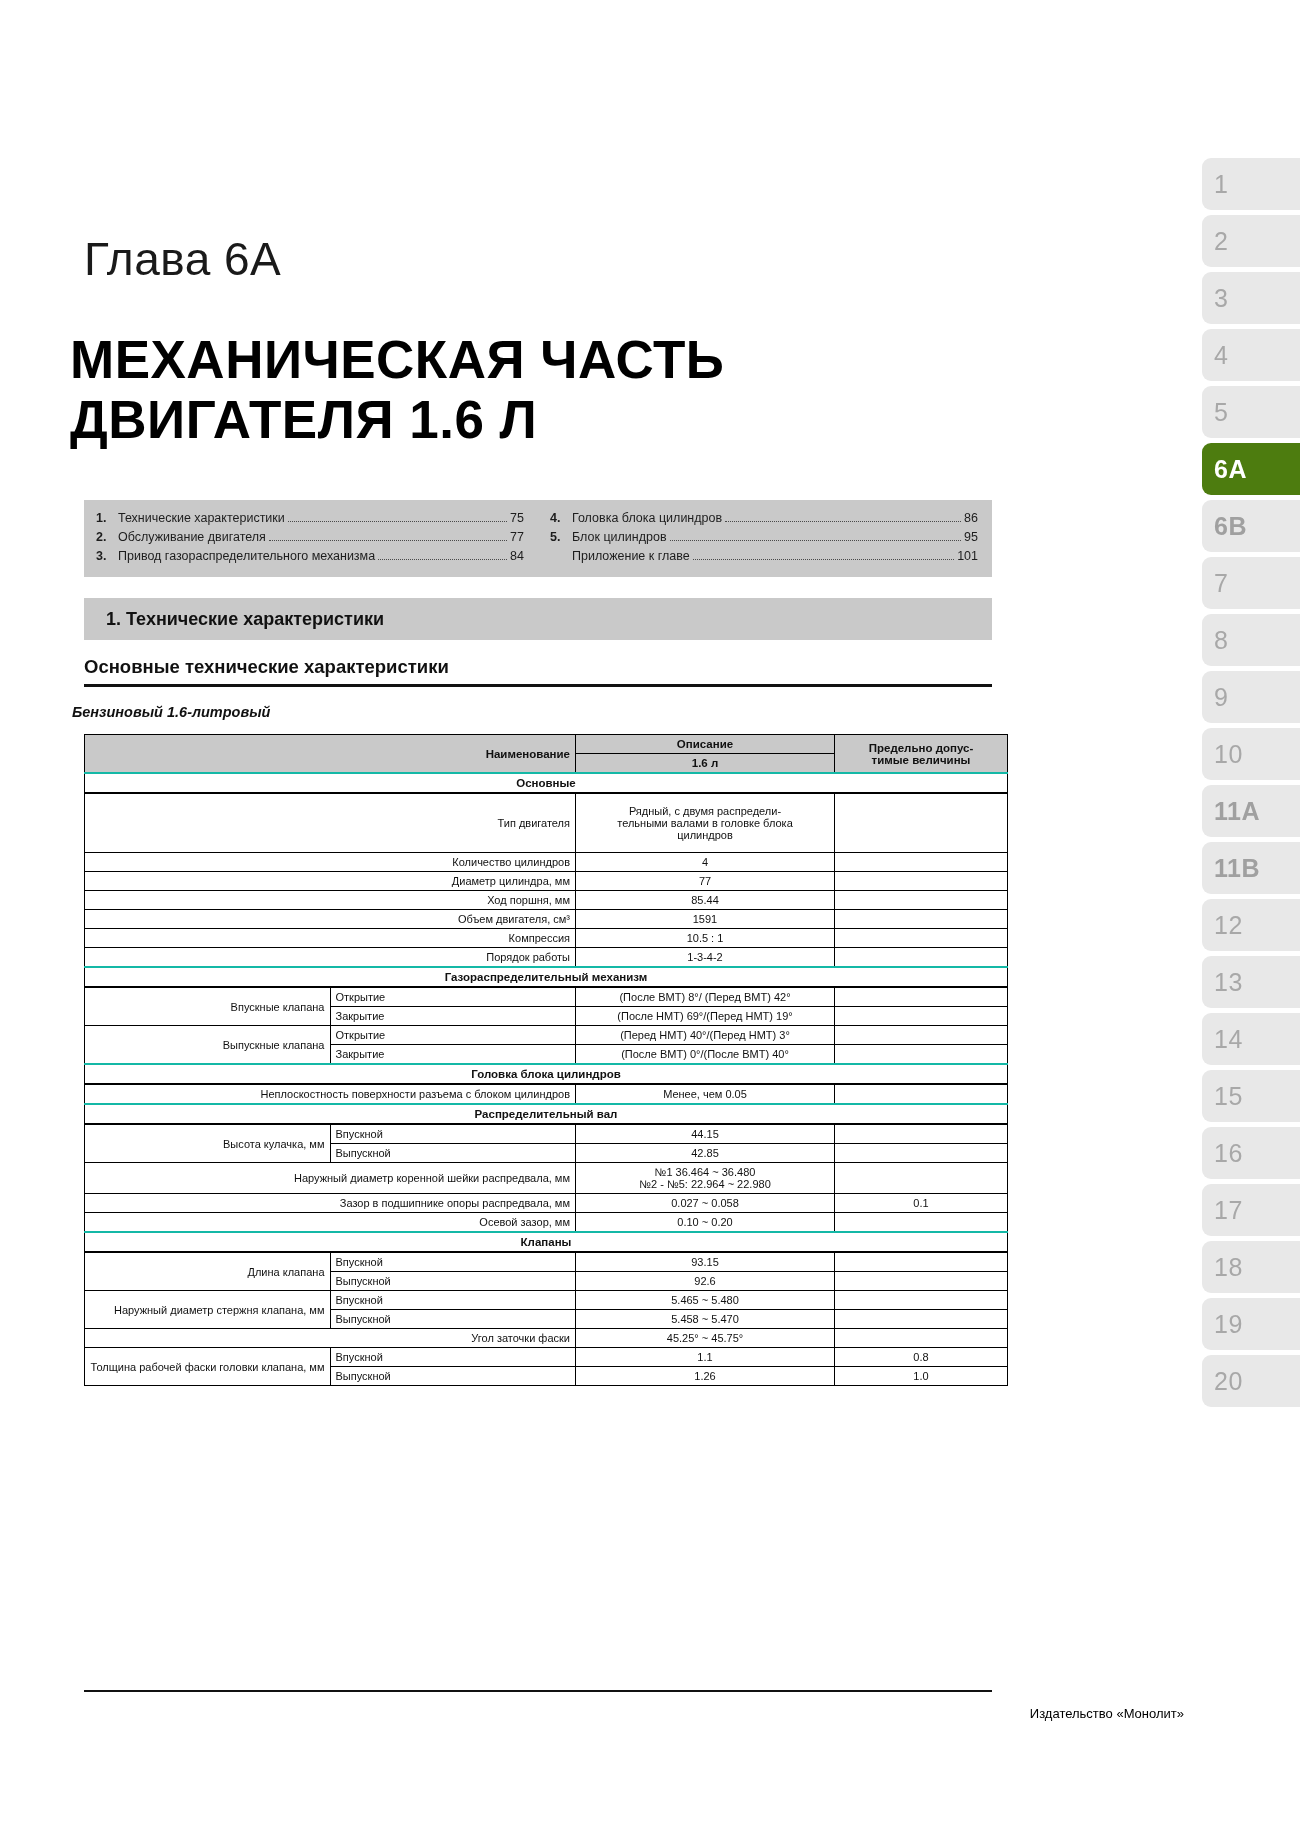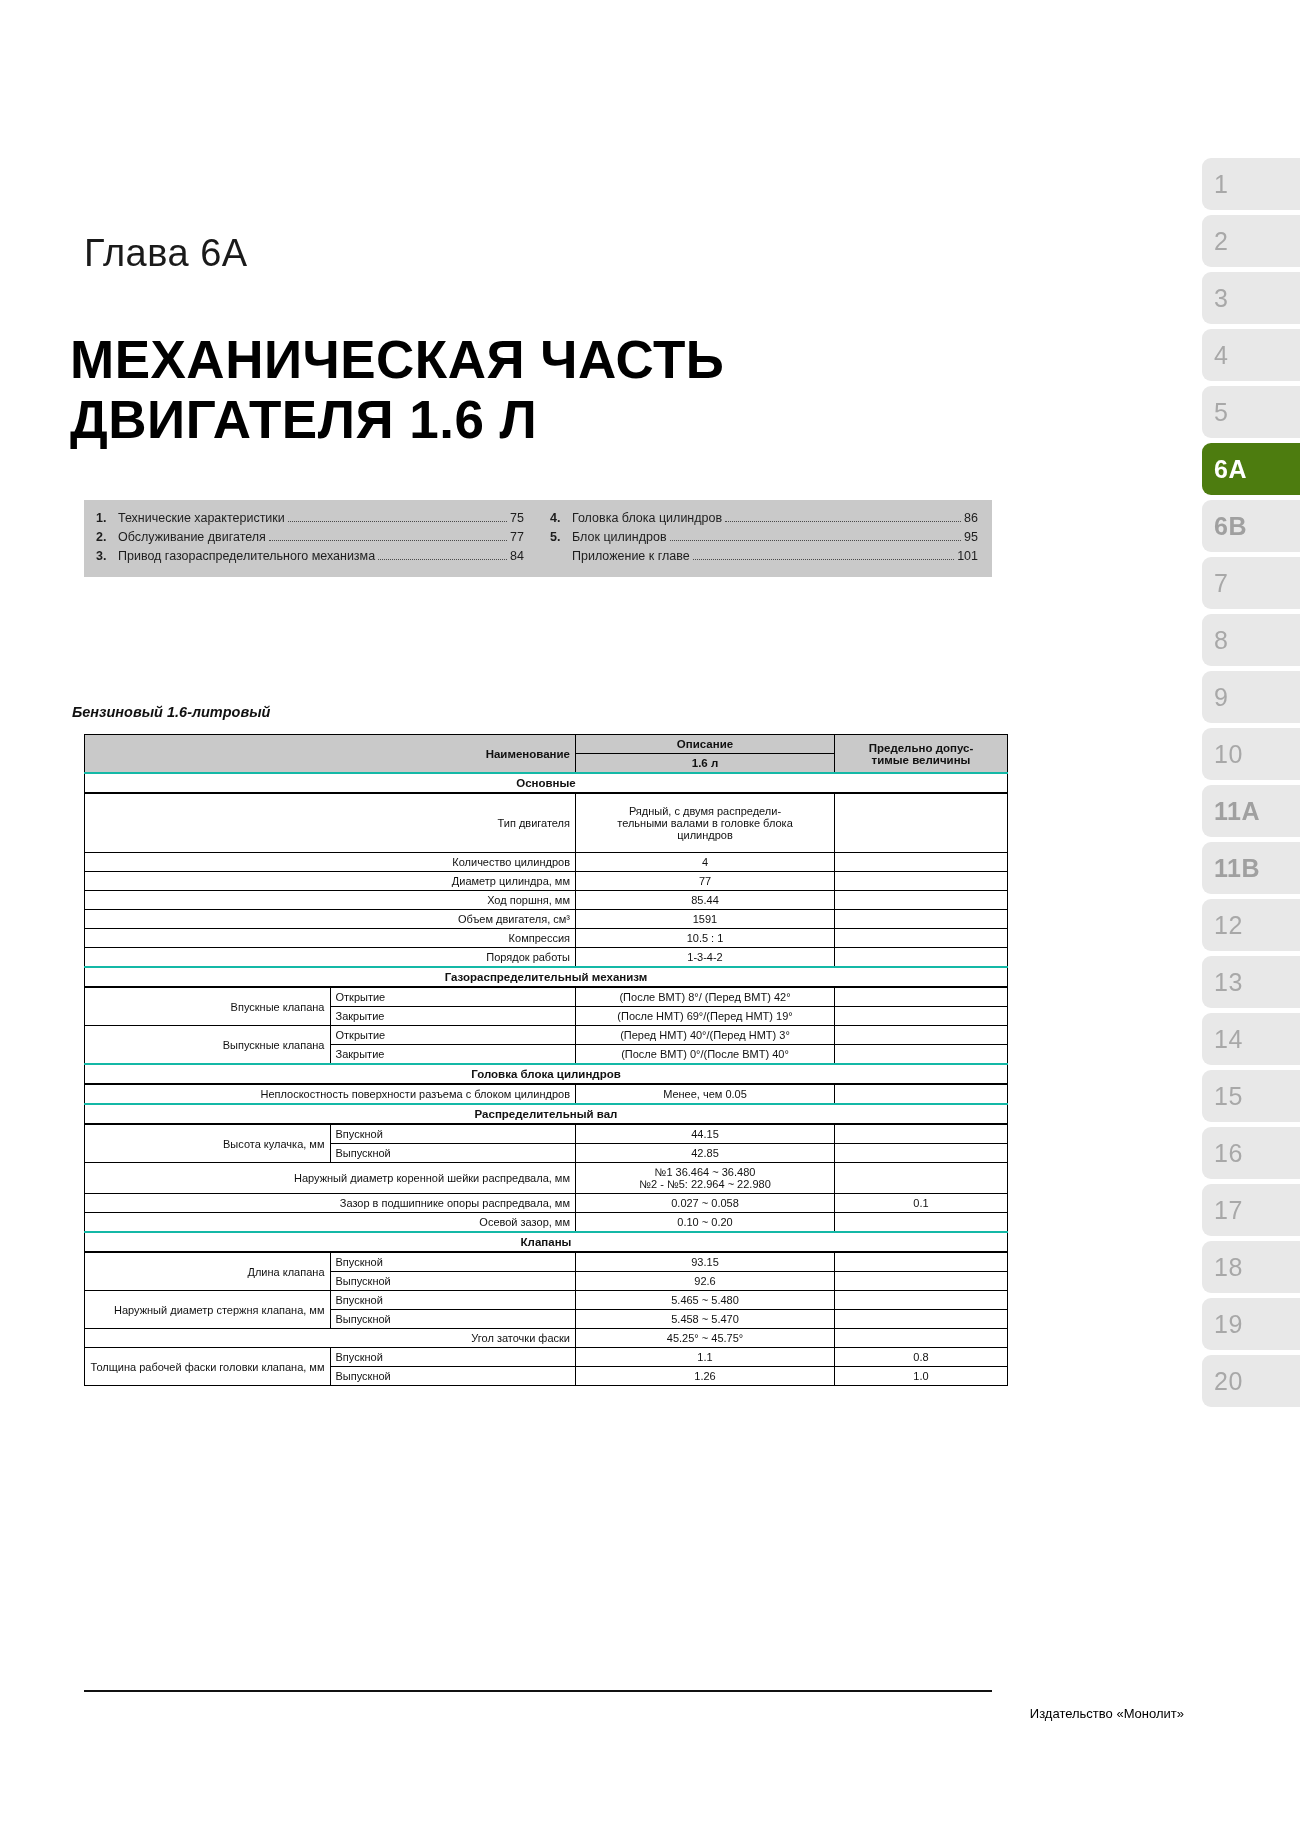--- a/index.html
+++ b/index.html
@@ -22,21 +22,21 @@
     left: 0; top: 0;
     width: 1300px;
     height: 1839px;
   }
 
   
   .chapter-line {
     position: absolute;
     left: 84px;
     top: 232px;
-    font-size: 38px;
+    font-size: 46px;
     font-weight: 400;
     letter-spacing: 0.5px;
     color: #1a1a1a;
   }
 
   
   .main-title {
     position: absolute;
     left: 70px;
     top: 330px;
@@ -264,21 +264,25 @@
         </div>
         <div class="toc-row">
           <span class="toc-num"></span>
           <span class="toc-label">Приложение к главе</span>
           <span class="toc-dots"></span>
           <span class="toc-page">101</span>
         </div>
       </div>
   </div>
 
-
+  <div class="section-bar">
+    <div class="txt">1. Технические характеристики</div>
+  </div>
+
+  <div class="sub-head">Основные технические характеристики</div>
   <div class="sub-sub-head">Бензиновый 1.6-литровый</div>
 
   <table class="spec-table">
     <thead>
       <tr class="thead-outer">
         <th class="name" colspan="2" rowspan="2" style="width:480px">Наименование</th>
         <th class="val" style="width:248px">Описание</th>
         <th class="val" rowspan="2" style="width:162px">
           <span>Предельно допус-</span><br>
           <span>тимые величины</span>

